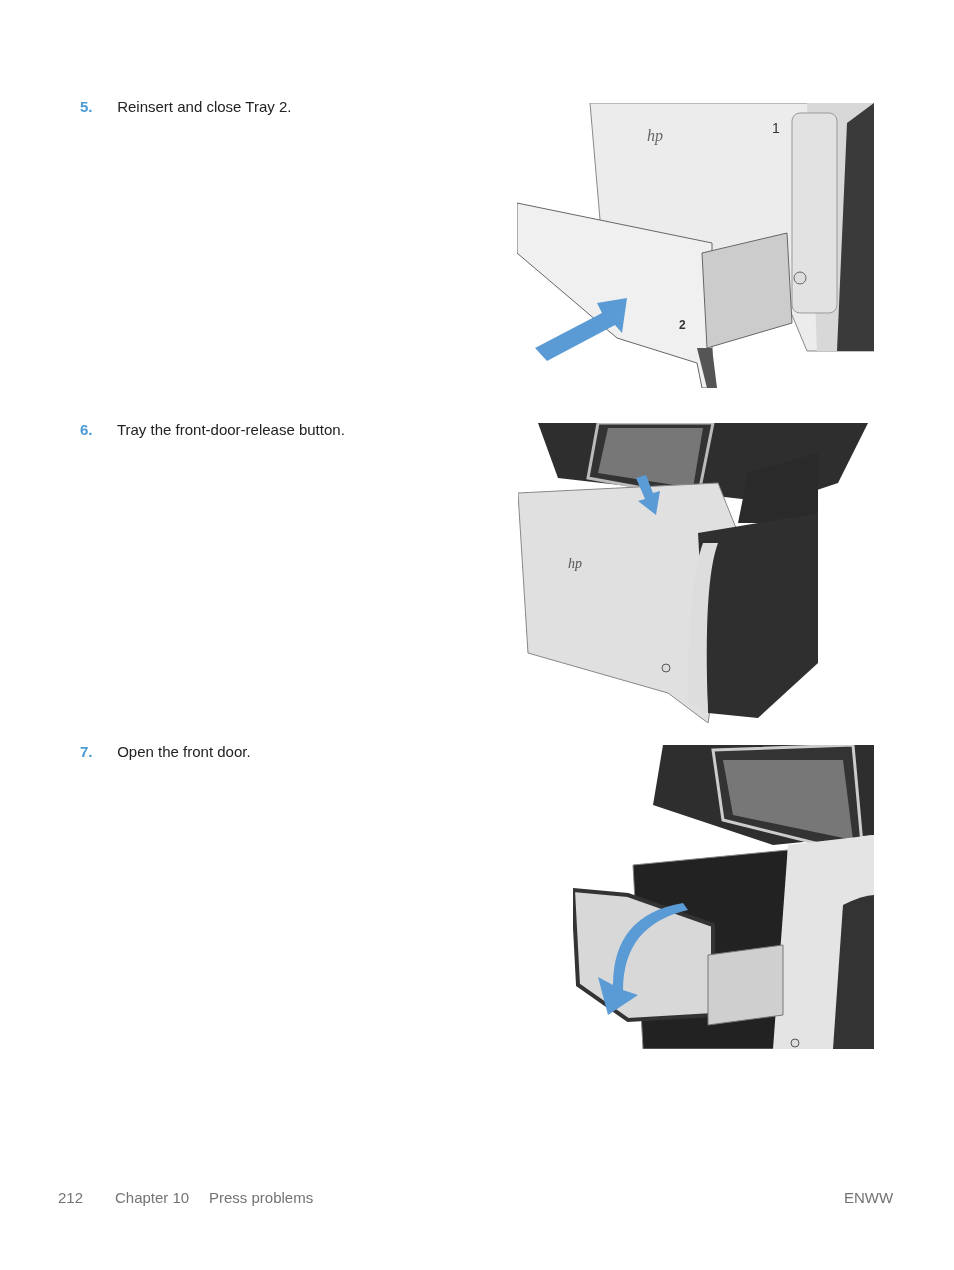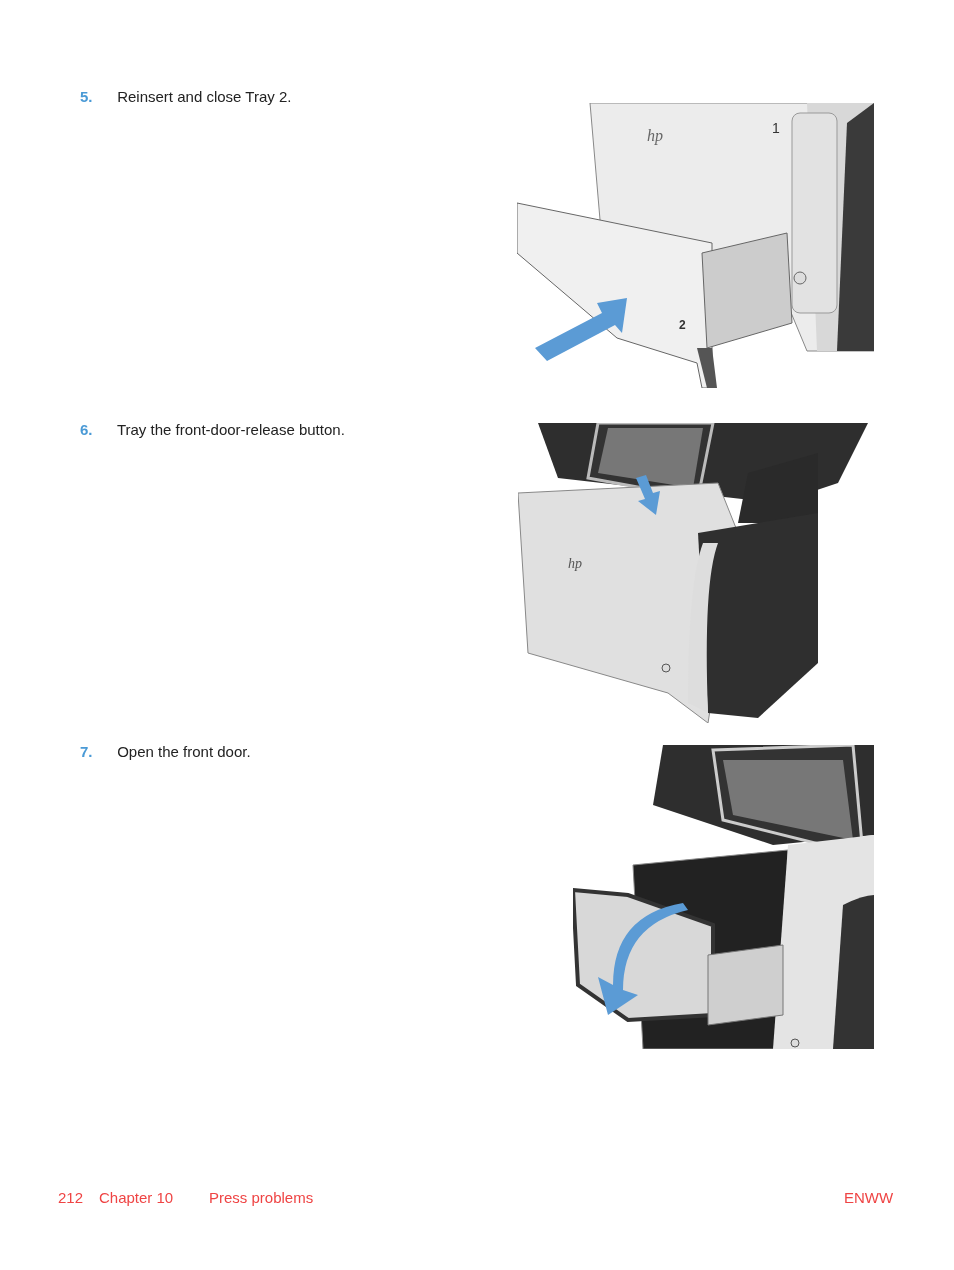--- a/index.html
+++ b/index.html
@@ -1,25 +1,25 @@
 <!DOCTYPE html>
 <html><head>
 <meta charset="utf-8">
 <style>
   html,body{margin:0;padding:0;background:#fff;}
   body{width:954px;height:1270px;position:relative;overflow:hidden;font-family:"Liberation Sans",sans-serif;color:#222;}
   .step{position:absolute;left:80px;font-size:15px;}
   .step .num{color:#4a9ad6;font-weight:bold;display:inline-block;width:33px;}
   .fig{position:absolute;}
-  .footer{position:absolute;top:1189px;font-size:15px;color:#ef4444;}
+  .footer{position:absolute;top:1189px;font-size:15px;color:#737373;}
 </style>
 </head>
 <body>
 
-<div class="step" style="top:88px;">
+<div class="step" style="top:98px;">
   <span class="num">5.</span>
   <span>Reinsert and close Tray 2.</span>
 </div>
 <div class="fig" style="left:517px;top:103px;width:357px;height:285px;">
   <svg width="357" height="285" viewBox="0 0 357 285">
     <polygon points="73,0 357,0 357,248 290,248 270,200 85,140" fill="#ececec" stroke="#888"></polygon>
     <polygon points="290,0 357,0 357,248 300,248" fill="#d8d8d8"></polygon>
     <path d="M330,20 Q357,0 357,0 L357,248 L320,248 Z" fill="#3a3a3a"></path>
     <rect x="275" y="10" width="45" height="200" rx="8" fill="#e2e2e2" stroke="#999"></rect>
     <circle cx="283" cy="175" r="6" fill="#ddd" stroke="#666"></circle>
@@ -65,15 +65,15 @@
     <polygon points="215,100 301,90 301,304 200,304" fill="#e4e4e4"></polygon>
     <path d="M270,160 Q290,150 301,150 L301,304 L260,304 Z" fill="#333"></path>
     <polygon points="0,145 55,150 140,180 140,270 55,275 5,240" fill="#d8d8d8" stroke="#333" stroke-width="4"></polygon>
     <polygon points="135,210 210,200 210,270 135,280" fill="#cfcfcf" stroke="#777"></polygon>
     <path d="M110,158 Q40,170 40,240 L25,232 L35,270 L65,250 L50,245 Q50,180 115,165 Z" fill="#5b9bd5"></path>
     <circle cx="222" cy="298" r="4" fill="#ddd" stroke="#555"></circle>
   </svg>
 </div>
 
 <div class="footer" style="left:58px;">212</div>
-<div class="footer" style="left:99px;">Chapter 10</div>
+<div class="footer" style="left:115px;">Chapter 10</div>
 <div class="footer" style="left:209px;">Press problems</div>
 <div class="footer" style="left:844px;">ENWW</div>
 
 </body></html>

